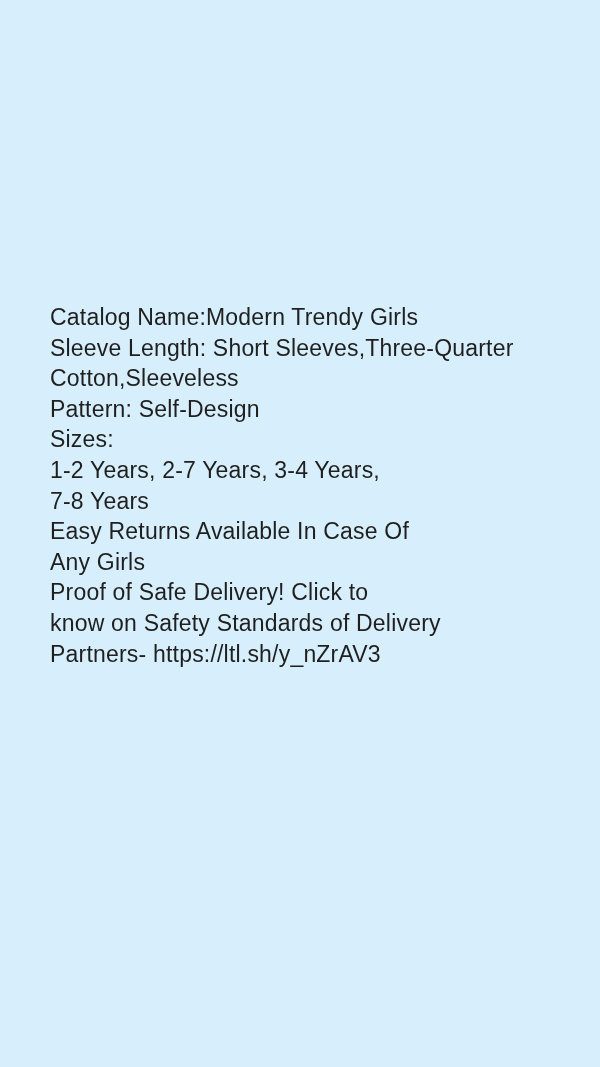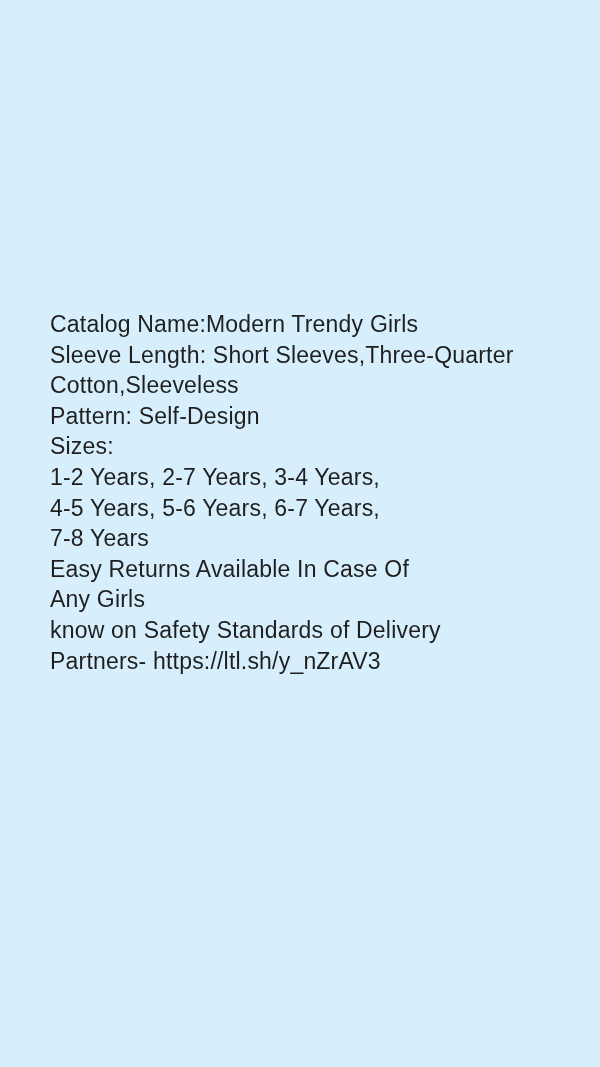--- a/index.html
+++ b/index.html
@@ -30,27 +30,27 @@
   }
   .line {
     line-height: 30.6px;
     white-space: pre;
   }
 </style>
 </head>
 <body>
 
 <div class="canvas" style="background: rgb(215, 239, 252);">
-  <div class="text-block" style="color: rgb(31, 31, 31); margin-top: 7px;">
+  <div class="text-block" style="color: rgb(31, 31, 31);">
     <div class="line">Catalog Name:Modern Trendy Girls</div>
     <div class="line">Sleeve Length: Short Sleeves,Three-Quarter</div>
     <div class="line">Cotton,Sleeveless</div>
     <div class="line">Pattern: Self-Design</div>
     <div class="line">Sizes:</div>
     <div class="line">1-2 Years, 2-7 Years, 3-4 Years,</div>
-    <div class="line">4-5 Years, 5-6 Years, 6-7 Years,</div>
     <div class="line">7-8 Years</div>
     <div class="line">Easy Returns Available In Case Of</div>
     <div class="line">Any Girls</div>
+    <div class="line">Proof of Safe Delivery! Click to</div>
     <div class="line">know on Safety Standards of Delivery</div>
     <div class="line">Partners- https://ltl.sh/y_nZrAV3</div>
   </div>
 </div>
 
 </body></html>

